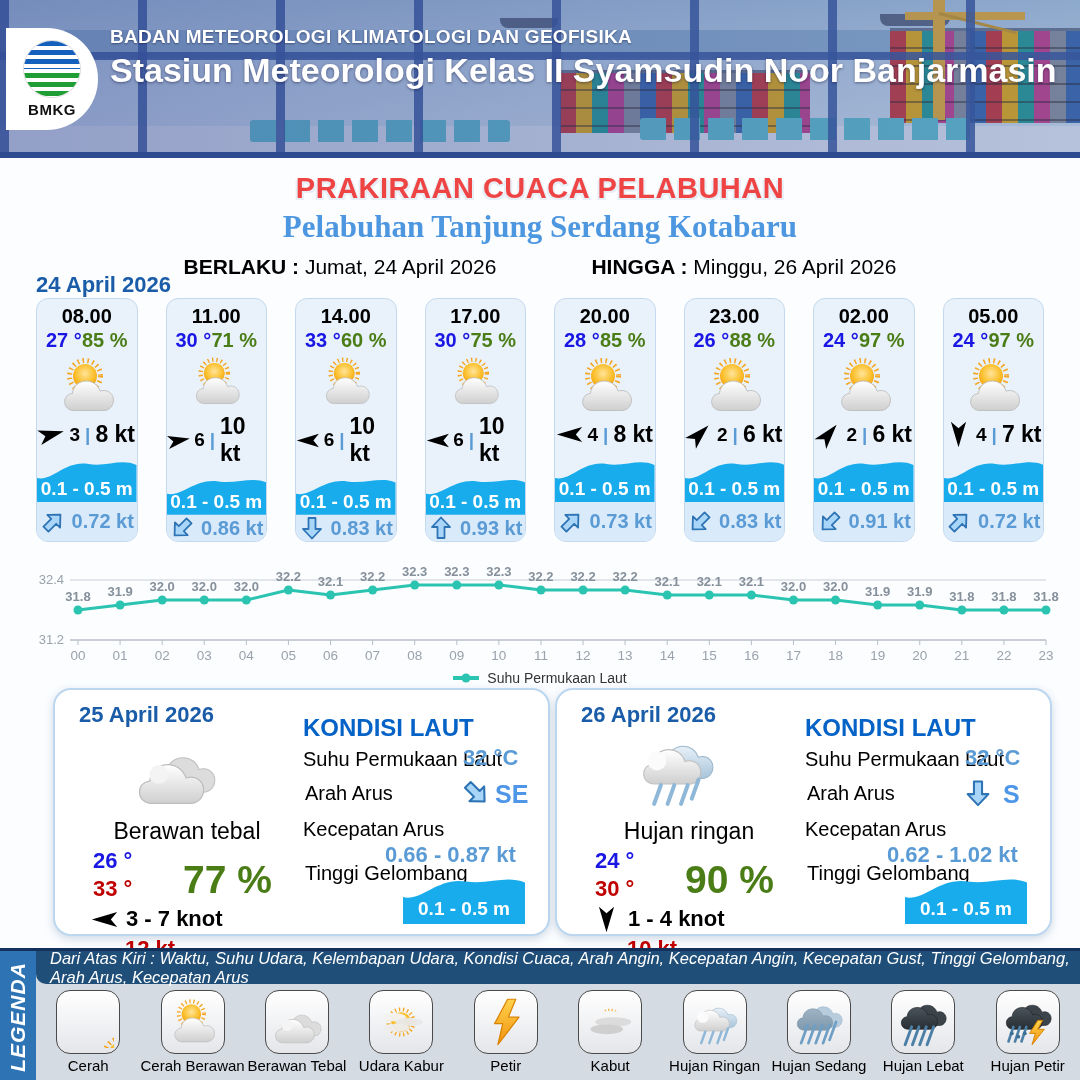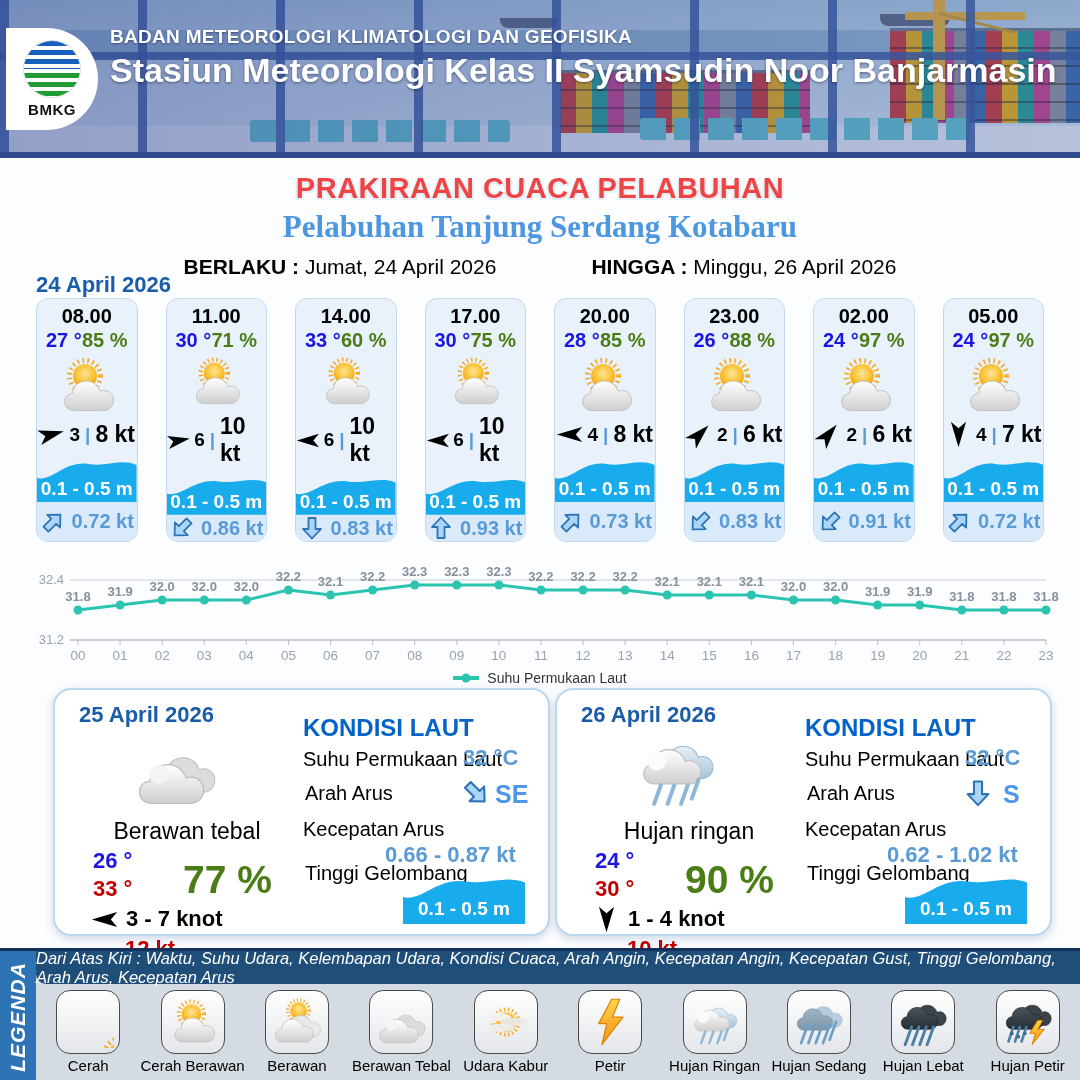--- a/index.html
+++ b/index.html
@@ -101,21 +101,21 @@
   .dc-dir-arrow{position:absolute;width:30px;height:30px;}
   .dc-wavebox{position:absolute;left:348px;top:178px;width:122px;height:56px;}
   .dc-wavebox svg{position:absolute;inset:0;width:100%;height:100%;}
   .dc-wavetext{position:absolute;bottom:4px;width:100%;text-align:center;color:#fff;font-size:19px;font-weight:bold;}
   
   
   .legend-section{position:absolute;left:0;top:948px;width:1080px;height:132px;background:#d5dbe2;border-top:3px solid #14315c;}
   .legend-strip{position:absolute;left:0;top:0;width:36px;height:132px;background:#2e74b5;display:flex;align-items:center;justify-content:center;}
   .legend-strip span{transform:rotate(-90deg);white-space:nowrap;color:#fff;font-weight:bold;font-style:italic;font-size:21px;letter-spacing:1px;}
   .legend-header{position:absolute;left:36px;top:0;width:1044px;height:33px;background:#1f4e79;color:#fff;
-    font-style:italic;font-size:16.5px;display:flex;align-items:center;padding-left:0;box-sizing:border-box;border-radius:0 0 0 10px;}
+    font-style:italic;font-size:16.5px;display:flex;align-items:center;padding-left:14px;box-sizing:border-box;border-radius:0 0 0 10px;}
   .legend-items{position:absolute;left:36px;top:33px;width:1044px;height:99px;display:flex;justify-content:space-around;align-items:flex-start;padding-top:6px;box-sizing:border-box;}
   .legend-item{display:flex;flex-direction:column;align-items:center;width:92px;}
   .legend-iconbox{width:62px;height:62px;border:1.5px solid #4a4a4a;border-radius:14px;
     background:linear-gradient(180deg,#ffffff,#e4e6ea);display:flex;align-items:center;justify-content:center;}
   .legend-iconbox svg{width:52px;height:52px;}
   .legend-label{font-size:15px;color:#000;margin-top:3px;white-space:nowrap;}
   .hidden-defs{position:absolute;width:0;height:0;overflow:hidden;}
 </style>
 </head>
 <body>
@@ -757,28 +757,20 @@
 
   <div class="legend-item">
     <div class="legend-iconbox">
       <svg viewBox="0 0 64 64">
             <use href="#sym-cerah-berawan"></use>
           </svg>
     </div>
     <div class="legend-label">Cerah Berawan</div>
   </div>
 
-  <div class="legend-item">
-    <div class="legend-iconbox">
-      <svg viewBox="0 0 64 64">
-            <use href="#sym-berawan"></use>
-          </svg>
-    </div>
-    <div class="legend-label">Berawan</div>
-  </div>
 
   <div class="legend-item">
     <div class="legend-iconbox">
       <svg viewBox="0 0 64 64">
             <use href="#sym-berawan-tebal"></use>
           </svg>
     </div>
     <div class="legend-label">Berawan Tebal</div>
   </div>
 
@@ -793,20 +785,28 @@
 
   <div class="legend-item">
     <div class="legend-iconbox">
       <svg viewBox="0 0 64 64">
             <use href="#sym-petir"></use>
           </svg>
     </div>
     <div class="legend-label">Petir</div>
   </div>
 
+  <div class="legend-item">
+    <div class="legend-iconbox">
+      <svg viewBox="0 0 64 64">
+            <use href="#sym-kabut"></use>
+          </svg>
+    </div>
+    <div class="legend-label">Kabut</div>
+  </div>
 
   <div class="legend-item">
     <div class="legend-iconbox">
       <svg viewBox="0 0 64 64">
             <use href="#sym-hujan-ringan"></use>
           </svg>
     </div>
     <div class="legend-label">Hujan Ringan</div>
   </div>
 

